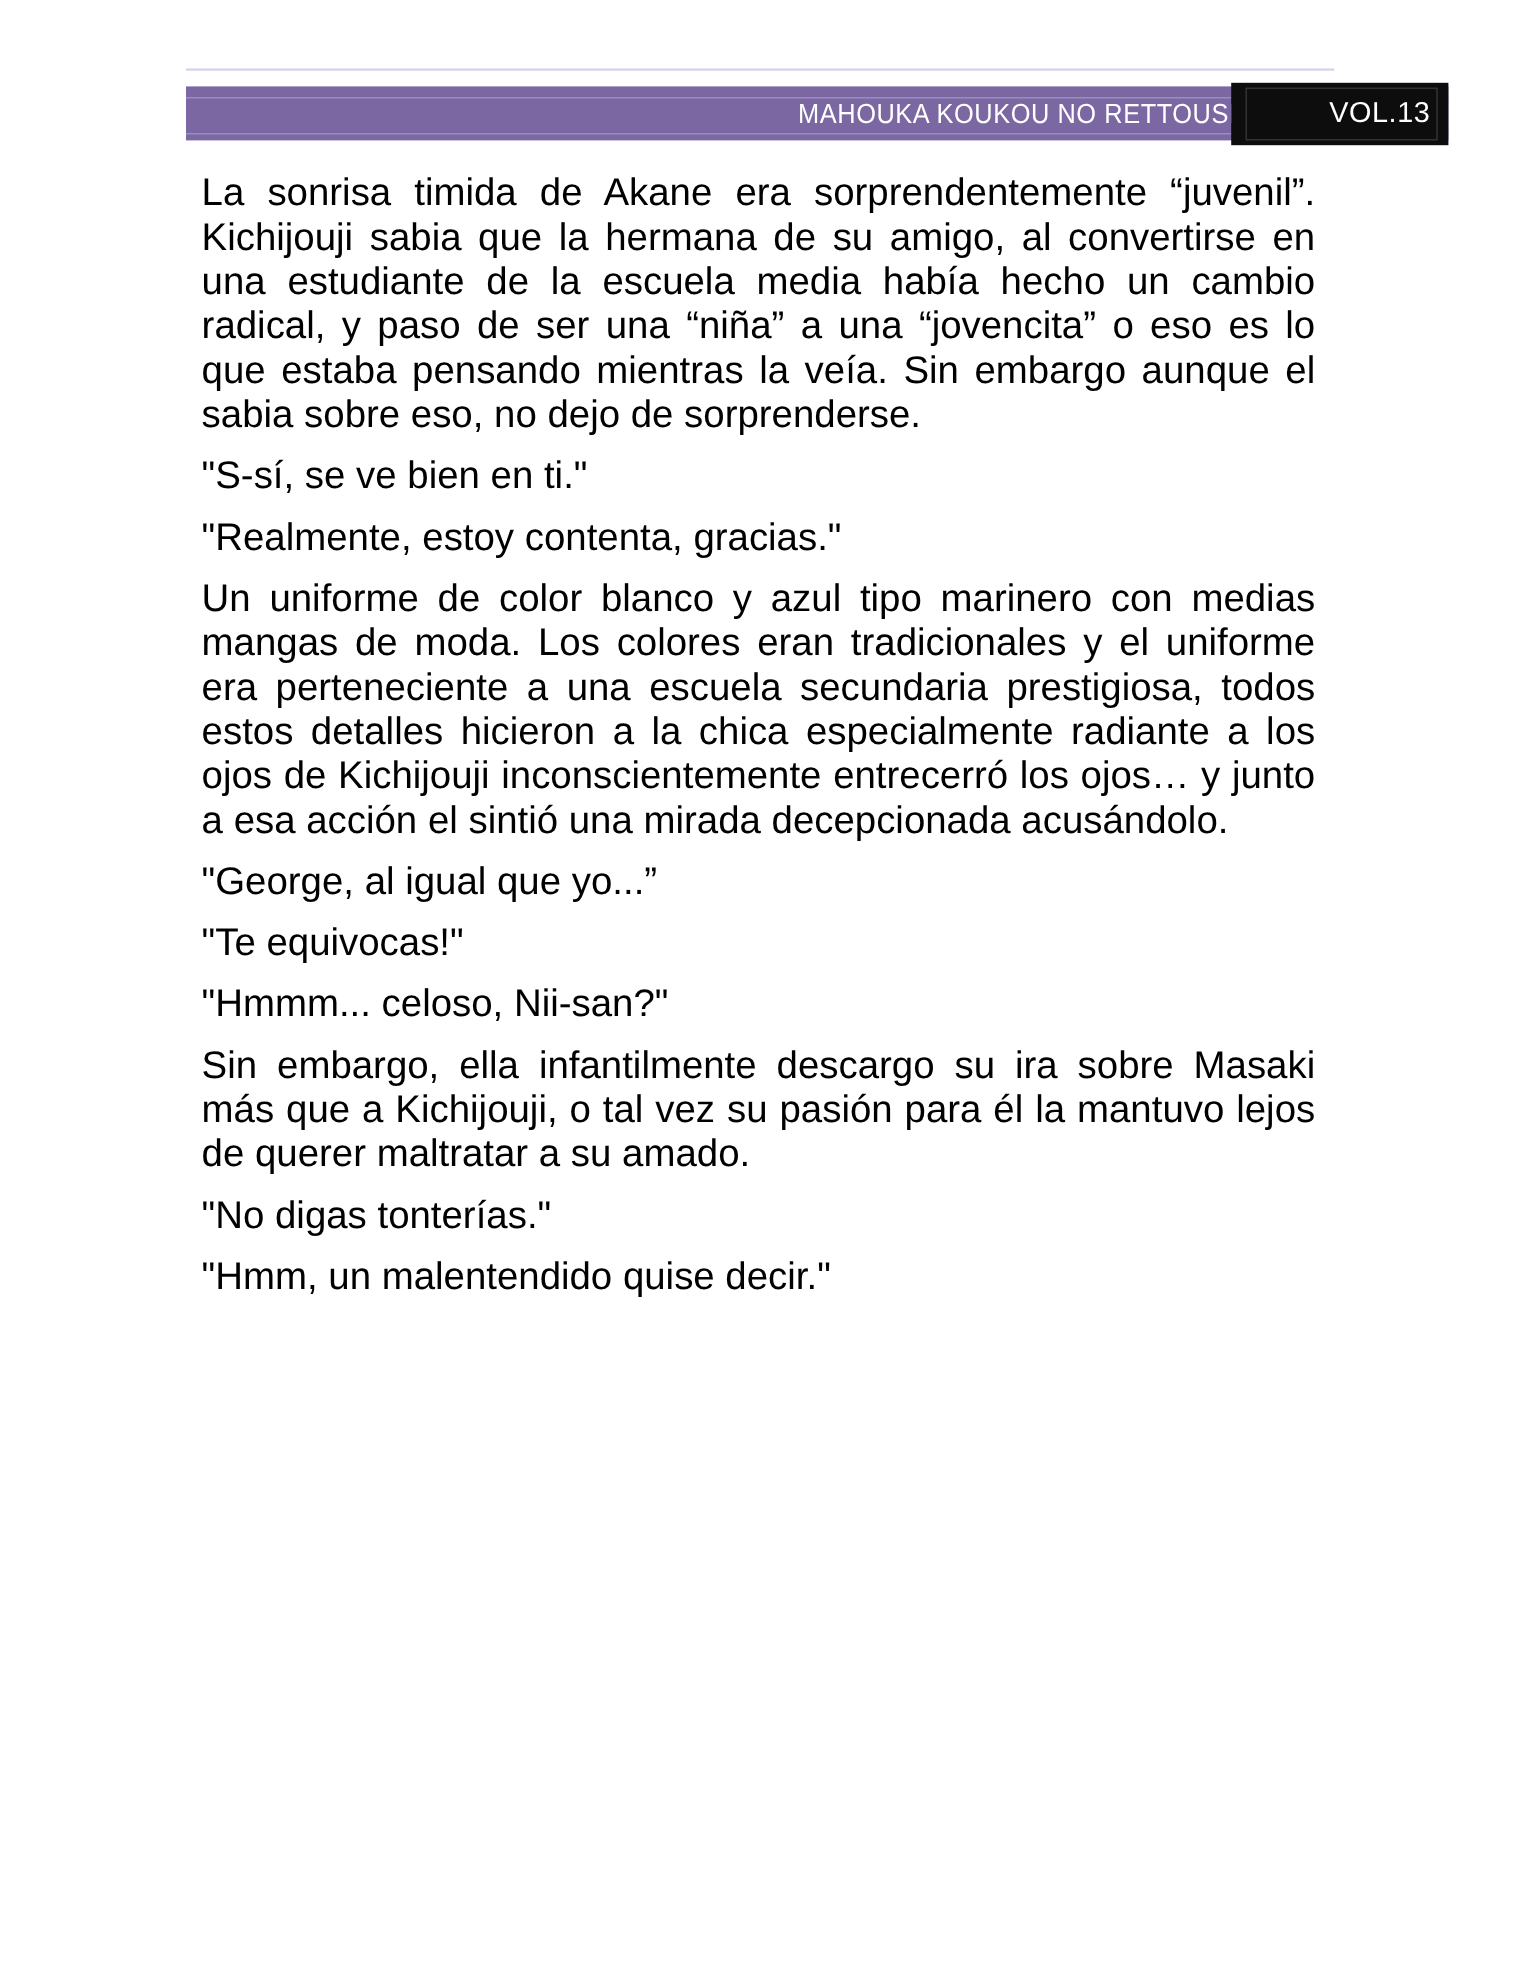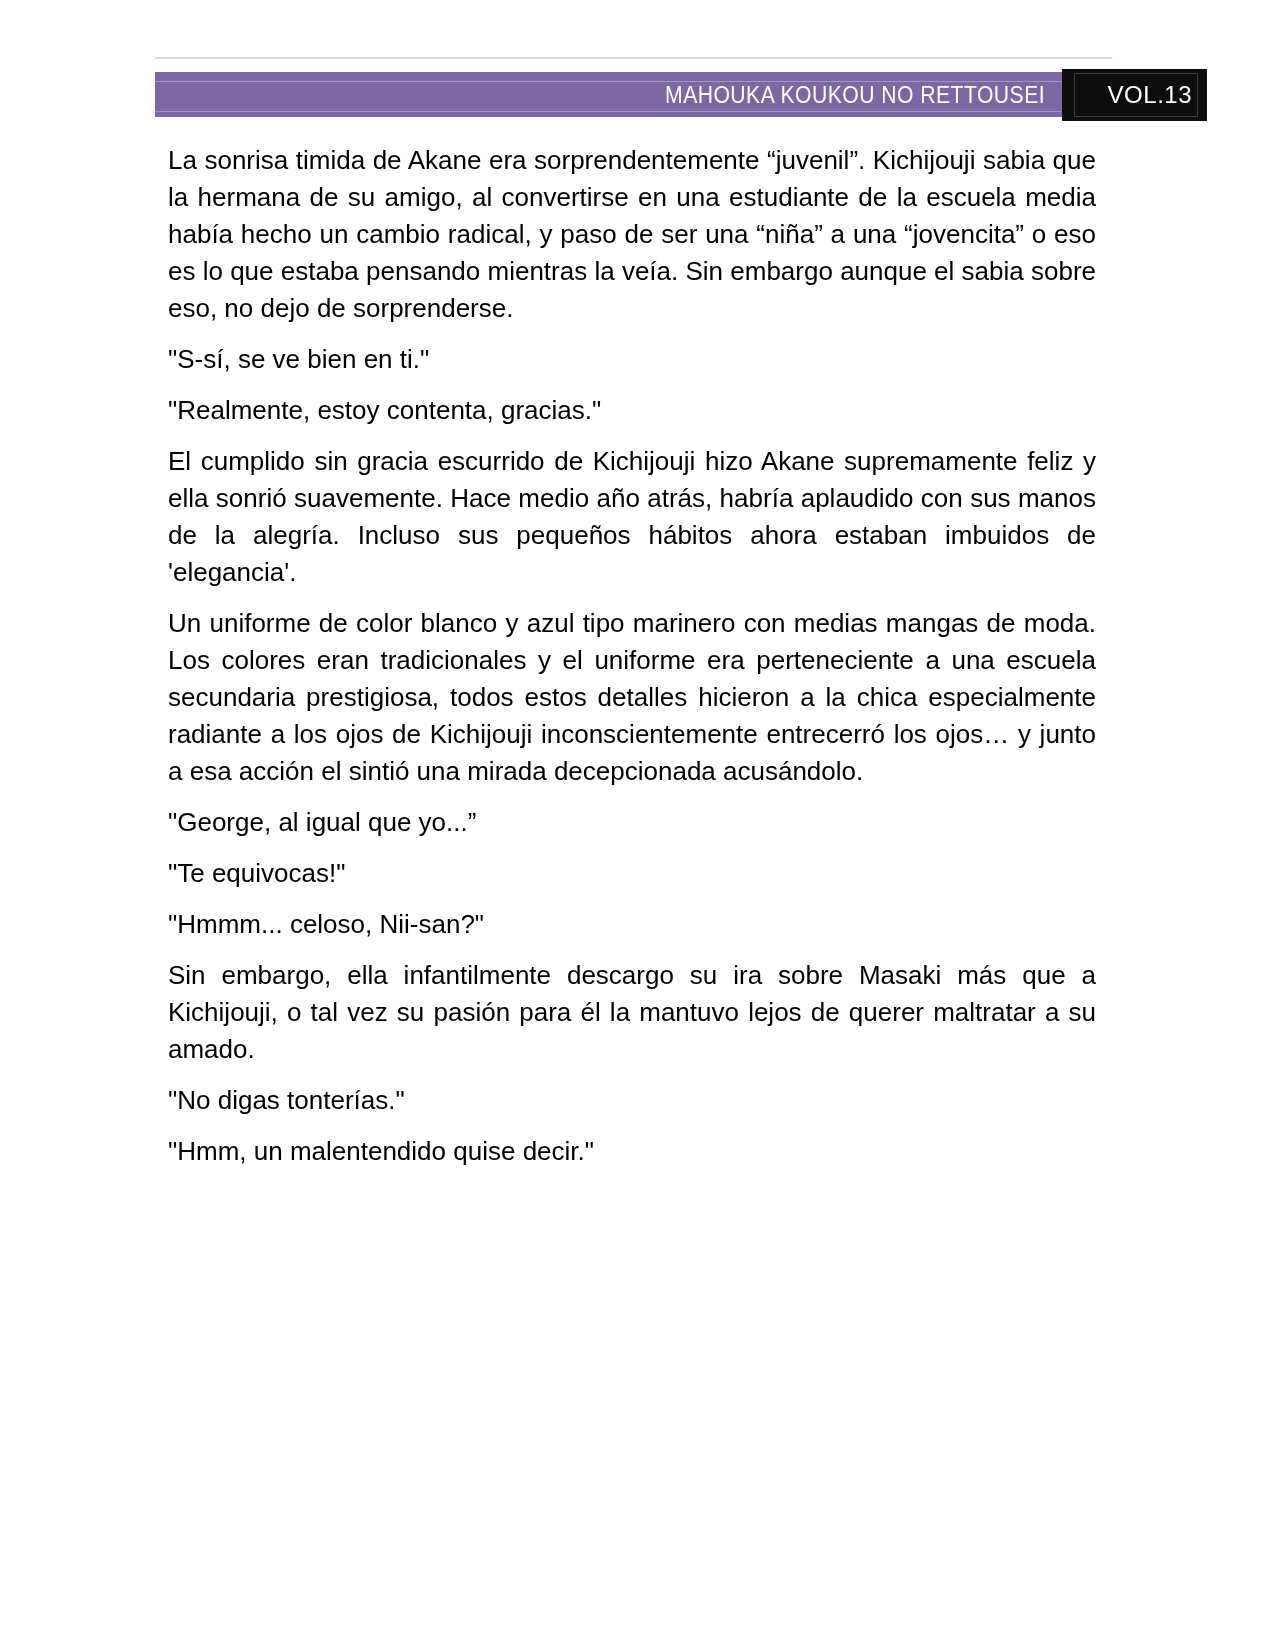--- a/index.html
+++ b/index.html
@@ -33,38 +33,39 @@
     position: absolute; right: 162px; top: 50%;
     transform: translateY(-50%) scaleX(.92);
     transform-origin: right center;
     color: var(--header-text, #ffffff);
     font-size: 23px; letter-spacing: .5px; white-space: nowrap;
   }
   .volume-box {
     position: absolute; right: 0; top: -3px;
     width: 145px; height: 52px;
     background: var(--black-box, #0d0d0d);
+    padding-left: 36px;
   }
   .volume-box .inner-border {
     position: absolute; left: 12px; right: 9px; top: 4px; bottom: 4px;
     border: 1px solid var(--box-border, #3d3d3d);
   }
   .volume-label {
     position: absolute; right: 15px; top: 50%;
     transform: translateY(-50%);
     color: var(--header-text, #ffffff);
     font-size: 24px; font-weight: 500; letter-spacing: .5px;
   }
 
   
   .page-body {
     position: absolute; left: 168px; top: 142px;
     width: 928px;
     color: var(--body-text, #000000);
-    font-size: 26px; line-height: 37px;
+    font-size: 32px; line-height: 37px;
   }
   .page-body p { margin: 0 0 14px 0; }
   .page-body p.justify { text-align: justify; }
   .page-body p:last-child { margin-bottom: 0; }
 </style>
 </head>
 <body>
 
 <div class="page">
 
@@ -77,21 +78,20 @@
     <div class="volume-box">
       <div class="inner-border"></div>
       <span class="volume-label">VOL.13</span>
     </div>
   </div>
 
   <div class="page-body">
     <p class="justify">La sonrisa timida de Akane era sorprendentemente “juvenil”. Kichijouji sabia que la hermana de su amigo, al convertirse en una estudiante de la escuela media había hecho un cambio radical, y paso de ser una “niña” a una “jovencita” o eso es lo que estaba pensando mientras la veía. Sin embargo aunque el sabia sobre eso, no dejo de sorprenderse.</p>
     <p class="line">"S-sí, se ve bien en ti."</p>
     <p class="line">"Realmente, estoy contenta, gracias."</p>
-    <p class="justify">El cumplido sin gracia escurrido de Kichijouji hizo Akane supremamente feliz y ella sonrió suavemente. Hace medio año atrás, habría aplaudido con sus manos de la alegría. Incluso sus pequeños hábitos ahora estaban imbuidos de 'elegancia'.</p>
     <p class="justify">Un uniforme de color blanco y azul tipo marinero con medias mangas de moda. Los colores eran tradicionales y el uniforme era perteneciente a una escuela secundaria prestigiosa, todos estos detalles hicieron a la chica especialmente radiante a los ojos de Kichijouji inconscientemente entrecerró los ojos… y junto a esa acción el sintió una mirada decepcionada acusándolo.</p>
     <p class="line">"George, al igual que yo...”</p>
     <p class="line">"Te equivocas!"</p>
     <p class="line">"Hmmm... celoso, Nii-san?"</p>
     <p class="justify">Sin embargo, ella infantilmente descargo su ira sobre Masaki más que a Kichijouji, o tal vez su pasión para él la mantuvo lejos de querer maltratar a su amado.</p>
     <p class="line">"No digas tonterías."</p>
     <p class="line">"Hmm, un malentendido quise decir."</p>
   </div>
 
 </div>

